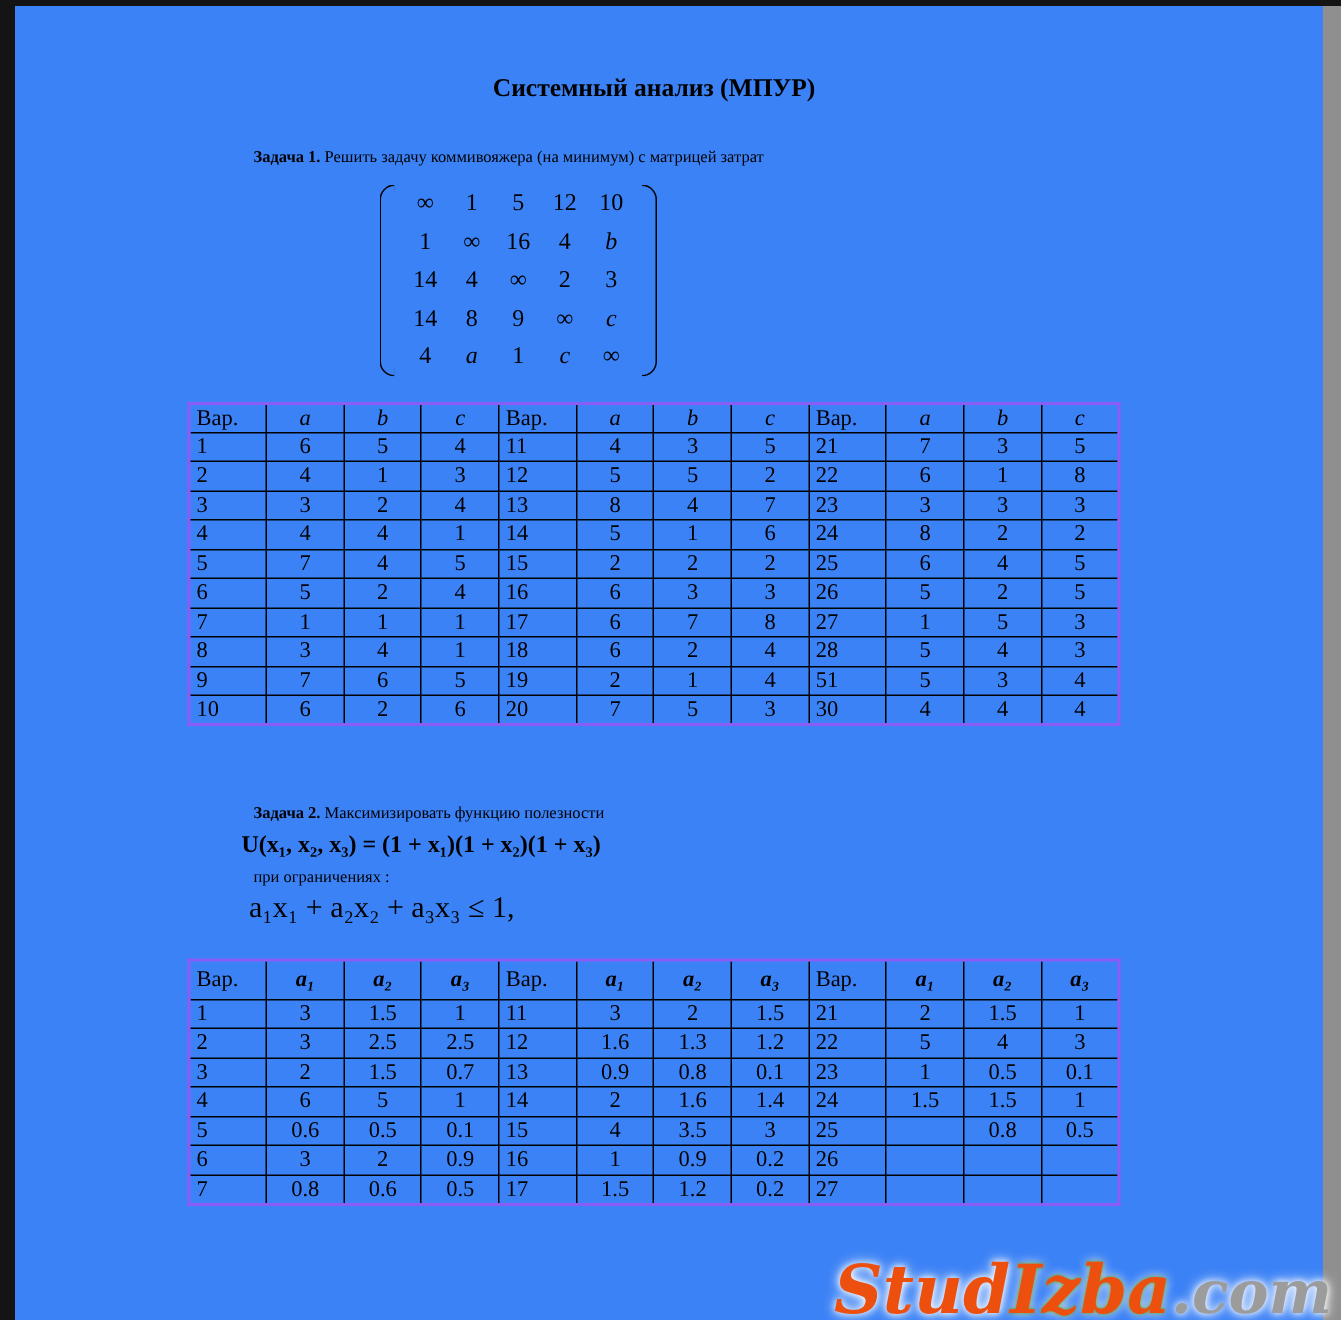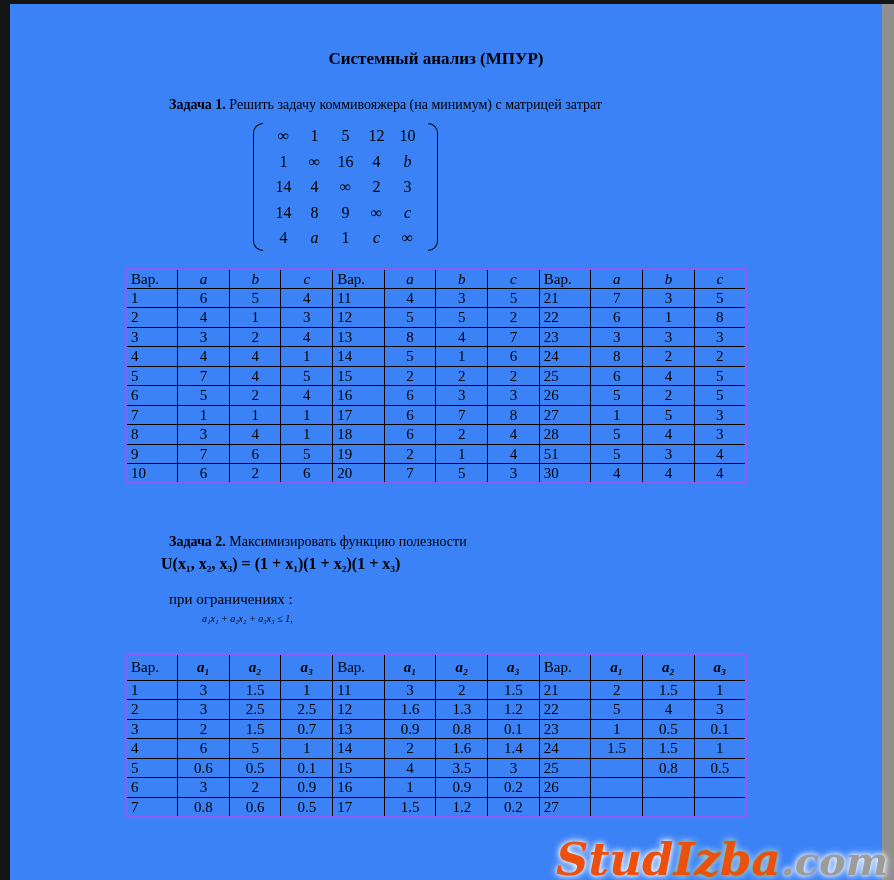--- a/index.html
+++ b/index.html
@@ -7,21 +7,21 @@
   body { font-family:"Liberation Serif","DejaVu Serif",serif; color:#000; background:#8f8f8f; overflow:hidden; }
   .frame { position:relative; width:894px; height:880px; overflow:hidden; background:#8f8f8f; }
   .edge-top  { position:absolute; top:0; left:0; width:894px; height:4px; background:#141414; z-index:6; }
   .edge-left { position:absolute; top:0; left:0; width:10px; height:880px; background:#141414; z-index:5; }
   .page { position:absolute; top:4px; left:10px; width:872px; height:876px; background:#3b82f6; overflow:hidden; }
   .doc  { width:622px; margin-left:115px; padding-top:44px; }
 
   .title, .subtitle { text-align:center; font-weight:bold; font-size:17px; line-height:21px; }
   .subtitle { margin-top:25px; }
 
-  .para { margin-top:27px; font-size:14px; line-height:18px; text-indent:44px; }
+  .para { margin-top:27px; font-size:11px; line-height:18px; text-indent:44px; }
 
   .matrix-wrap { display:flex; align-items:stretch; width:max-content; margin-left:128px; margin-top:9px; }
   .paren { width:10px; }
   .paren.left  { border:1.5px solid #000; border-right:none; border-radius:14px 0 0 14px; margin-right:5px; }
   .paren.right { border:1.5px solid #000; border-left:none;  border-radius:0 14px 14px 0; margin-left:5px; }
   .matrix-grid { display:grid; grid-template-columns:repeat(5,31px); }
   .mcell { height:25.5px; line-height:25.5px; text-align:center; font-size:16px; }
   .mcell.it { font-style:italic; }
 
   table.vtable { border-collapse:collapse; table-layout:fixed; width:622px; margin-top:17px; font-size:15px; border:2px solid #8b5cf6; }
@@ -29,22 +29,22 @@
   .vtable th { font-weight:normal; }
   th.col-var, td.cell-var { text-align:left; }
   th.col-param { font-style:italic; text-align:center; }
   td.cell-val { text-align:center; }
   #table2 { margin-top:24px; }
   #table2 th { height:26px; }
   #table2 th.col-param { font-weight:bold; }
 
   .task2 { margin-top:49px; }
   .formula { margin-left:36px; margin-top:3px; font-size:16px; font-weight:bold; line-height:19px; }
-  .constraints-label { margin-left:44px; margin-top:17px; font-size:15px; line-height:19px; }
-  .constraint { margin-left:77px; font-size:10px; font-style:italic; line-height:20px; white-space:pre; }
+  .constraints-label { margin-left:44px; margin-top:3px; font-size:11px; line-height:19px; }
+  .constraint { margin-left:41px; font-size:20px; line-height:20px; white-space:pre; }
 
   .watermark { position:absolute; right:6px; bottom:-2px; z-index:10; white-space:nowrap;
                font-family:"DejaVu Serif",serif; font-style:italic; font-weight:bold; font-size:45px; line-height:1;
                text-shadow:0 0 5px #fff, 0 0 9px #fff; }
   .wm-com { font-size:40px; }
 </style>
 </head>
 <body>
 
 <div class="frame">

